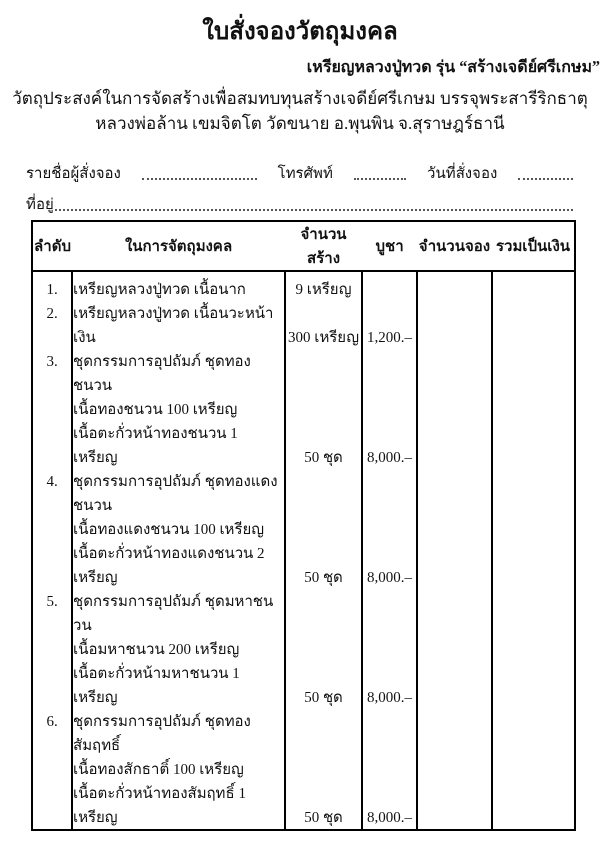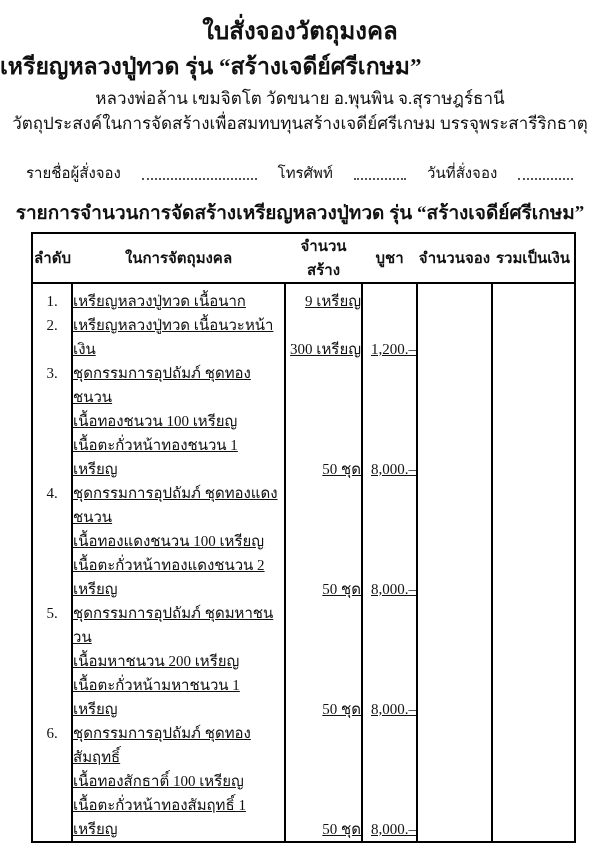--- a/index.html
+++ b/index.html
@@ -5,62 +5,65 @@
   * { margin:0; padding:0; box-sizing:border-box; }
   html,body { background:#ffffff; }
   body {
     width:600px; height:849px; overflow:hidden;
     font-family:"Liberation Serif","DejaVu Serif",serif;
     color:#111;
   }
   .page { width:600px; height:849px; padding:8px 0 0 0; }
 
   .title1 { text-align:center; font-weight:bold; font-size:24px; line-height:34px; margin-top:6px; }
-  .title2 { text-align:left; font-weight:bold; font-size:23px; line-height:38px; }
+  .title2 { text-align:right; font-weight:bold; font-size:16px; line-height:38px; }
   .subline { text-align:center; font-size:17px; line-height:25px; }
 
   .form-row { display:flex; align-items:stretch; padding:0 26px; font-size:15px; line-height:22px; }
   .form-row .lbl { white-space:nowrap; }
   .dotline { border-bottom:2px dotted #555; align-self:flex-end; margin:0 1px 4px 1px; }
   .fl-1 { flex:2.2; } .fl-2 { flex:1; } .fl-3 { flex:1.05; } .fl-full { flex:1; }
   .row-top { margin-top:26px;gap:20px; }
   .row-addr { margin-top:9px; }
 
   .tbl-heading { text-align:center; font-weight:bold; font-size:19px; line-height:28px; margin-top:15px; }
 
   table.main { border-collapse:collapse; margin:5px 0 0 31px; table-layout:fixed; width:543px; }
   table.main th, table.main td { font-size:15px; line-height:24px; padding:0; }
   th.hcell { font-weight:bold; font-size:16px; border-bottom:2px solid #000; height:27px; text-align:center; }
-  td.vline { border-left:2px solid #000;text-decoration:underline; }
+  td.vline { border-left:2px solid #000; }
   td.no-cell { text-align:center; vertical-align:top; }
   td.item-cell { padding-left:5px; vertical-align:top; }
-  td.qty-cell, td.price-cell { text-align:right; vertical-align:bottom; }
+  td.qty-cell, td.price-cell { text-align:center; vertical-align:bottom; }
   tr.first-row td { padding-top:5px; }
   table.main { border:2px solid #000; }
 </style>
 </head>
 <body>
 
 <div class="page">
 
   <div class="title1">ใบสั่งจองวัตถุมงคล</div>
   <div class="title2">เหรียญหลวงปู่ทวด รุ่น “สร้างเจดีย์ศรีเกษม”</div>
+  <div class="subline">วัตถุประสงค์ในการจัดสร้างเพื่อสมทบทุนสร้างเจดีย์ศรีเกษม บรรจุพระสารีริกธาตุ</div>
   <div class="subline">หลวงพ่อล้าน เขมจิตโต วัดขนาย อ.พุนพิน จ.สุราษฎร์ธานี</div>
-  <div class="subline">วัตถุประสงค์ในการจัดสร้างเพื่อสมทบทุนสร้างเจดีย์ศรีเกษม บรรจุพระสารีริกธาตุ</div>
 
   <div class="form-row row-top">
     <span class="lbl">รายชื่อผู้สั่งจอง</span>
     <span class="dotline fl-1"></span>
     <span class="lbl">โทรศัพท์</span>
     <span class="dotline fl-2"></span>
     <span class="lbl">วันที่สั่งจอง</span>
     <span class="dotline fl-3"></span>
   </div>
+  <div class="form-row row-addr">
+    <span class="lbl">ที่อยู่</span>
+    <span class="dotline fl-full"></span>
+  </div>
 
-  <div class="tbl-heading">รายการจำนวนการจัดสร้างเหรียญหลวงปู่ทวด รุ่น “สร้างเจดีย์ศรีเกษม”</div>
 
   <table class="main">
     <colgroup>
       <col style="width:40px">
         <col style="width:213px">
         <col style="width:77px">
       <col style="width:55px">
         <col style="width:75px">
         <col style="width:83px">
     </colgroup>

